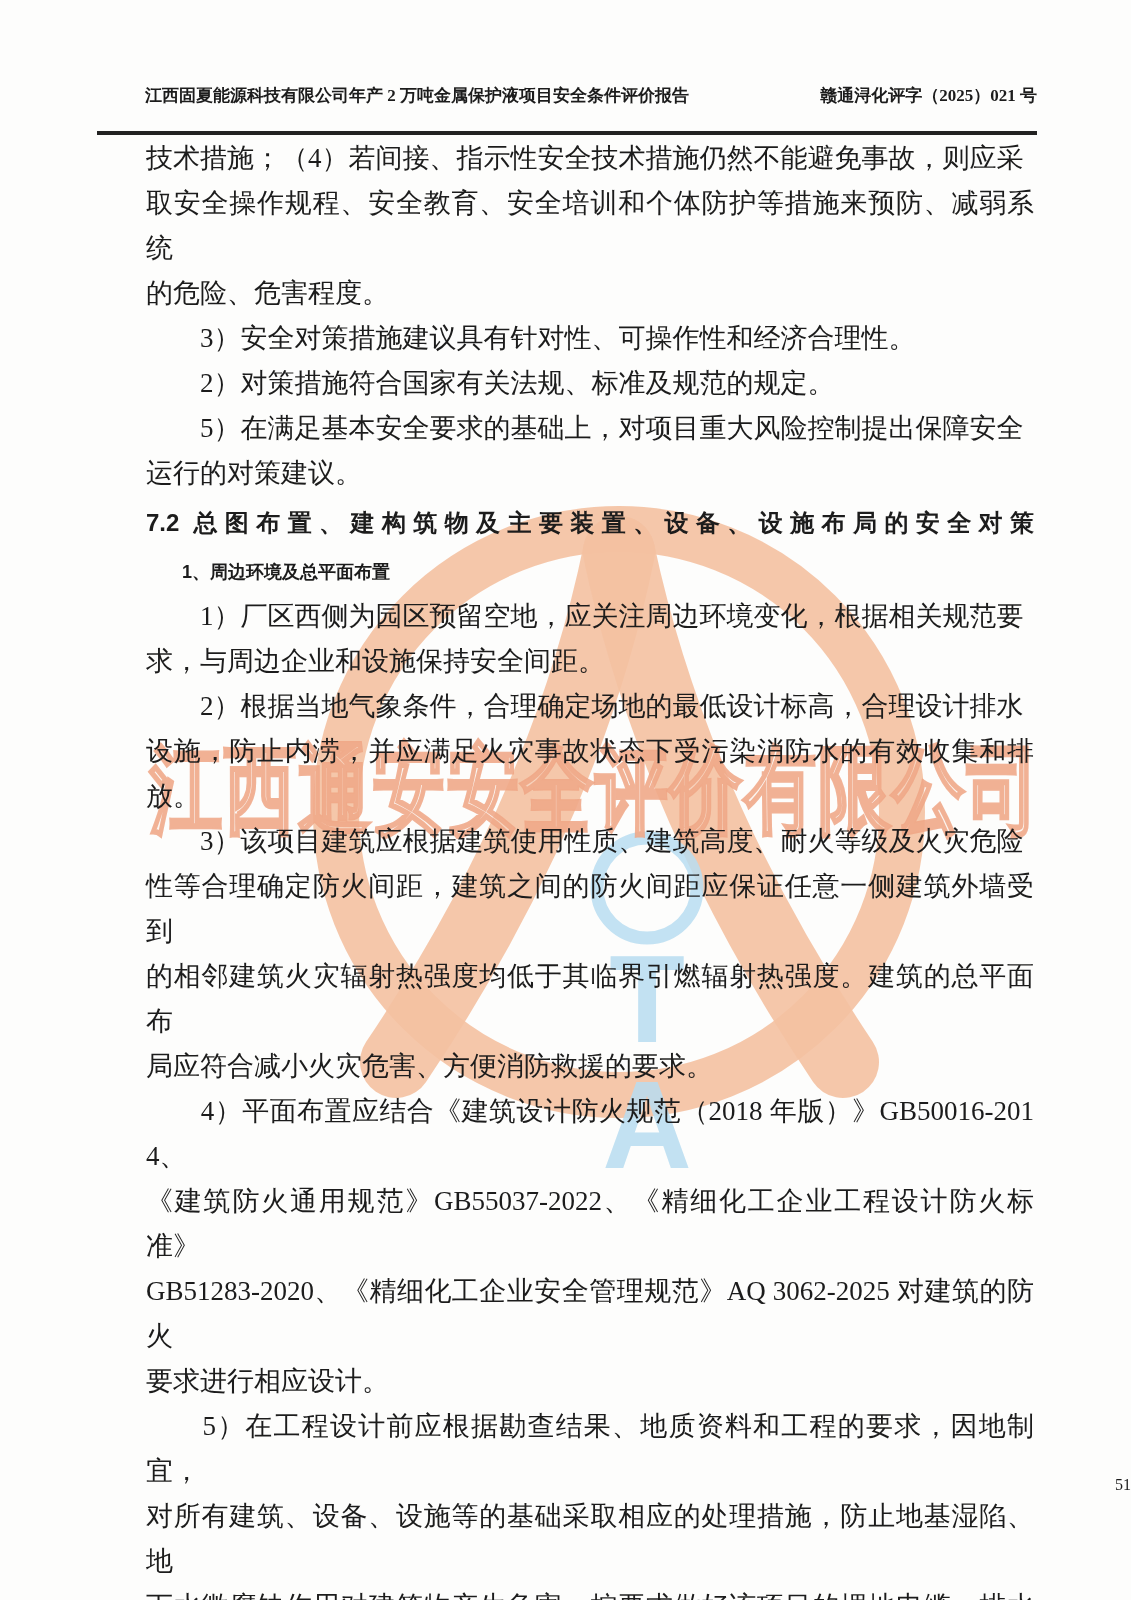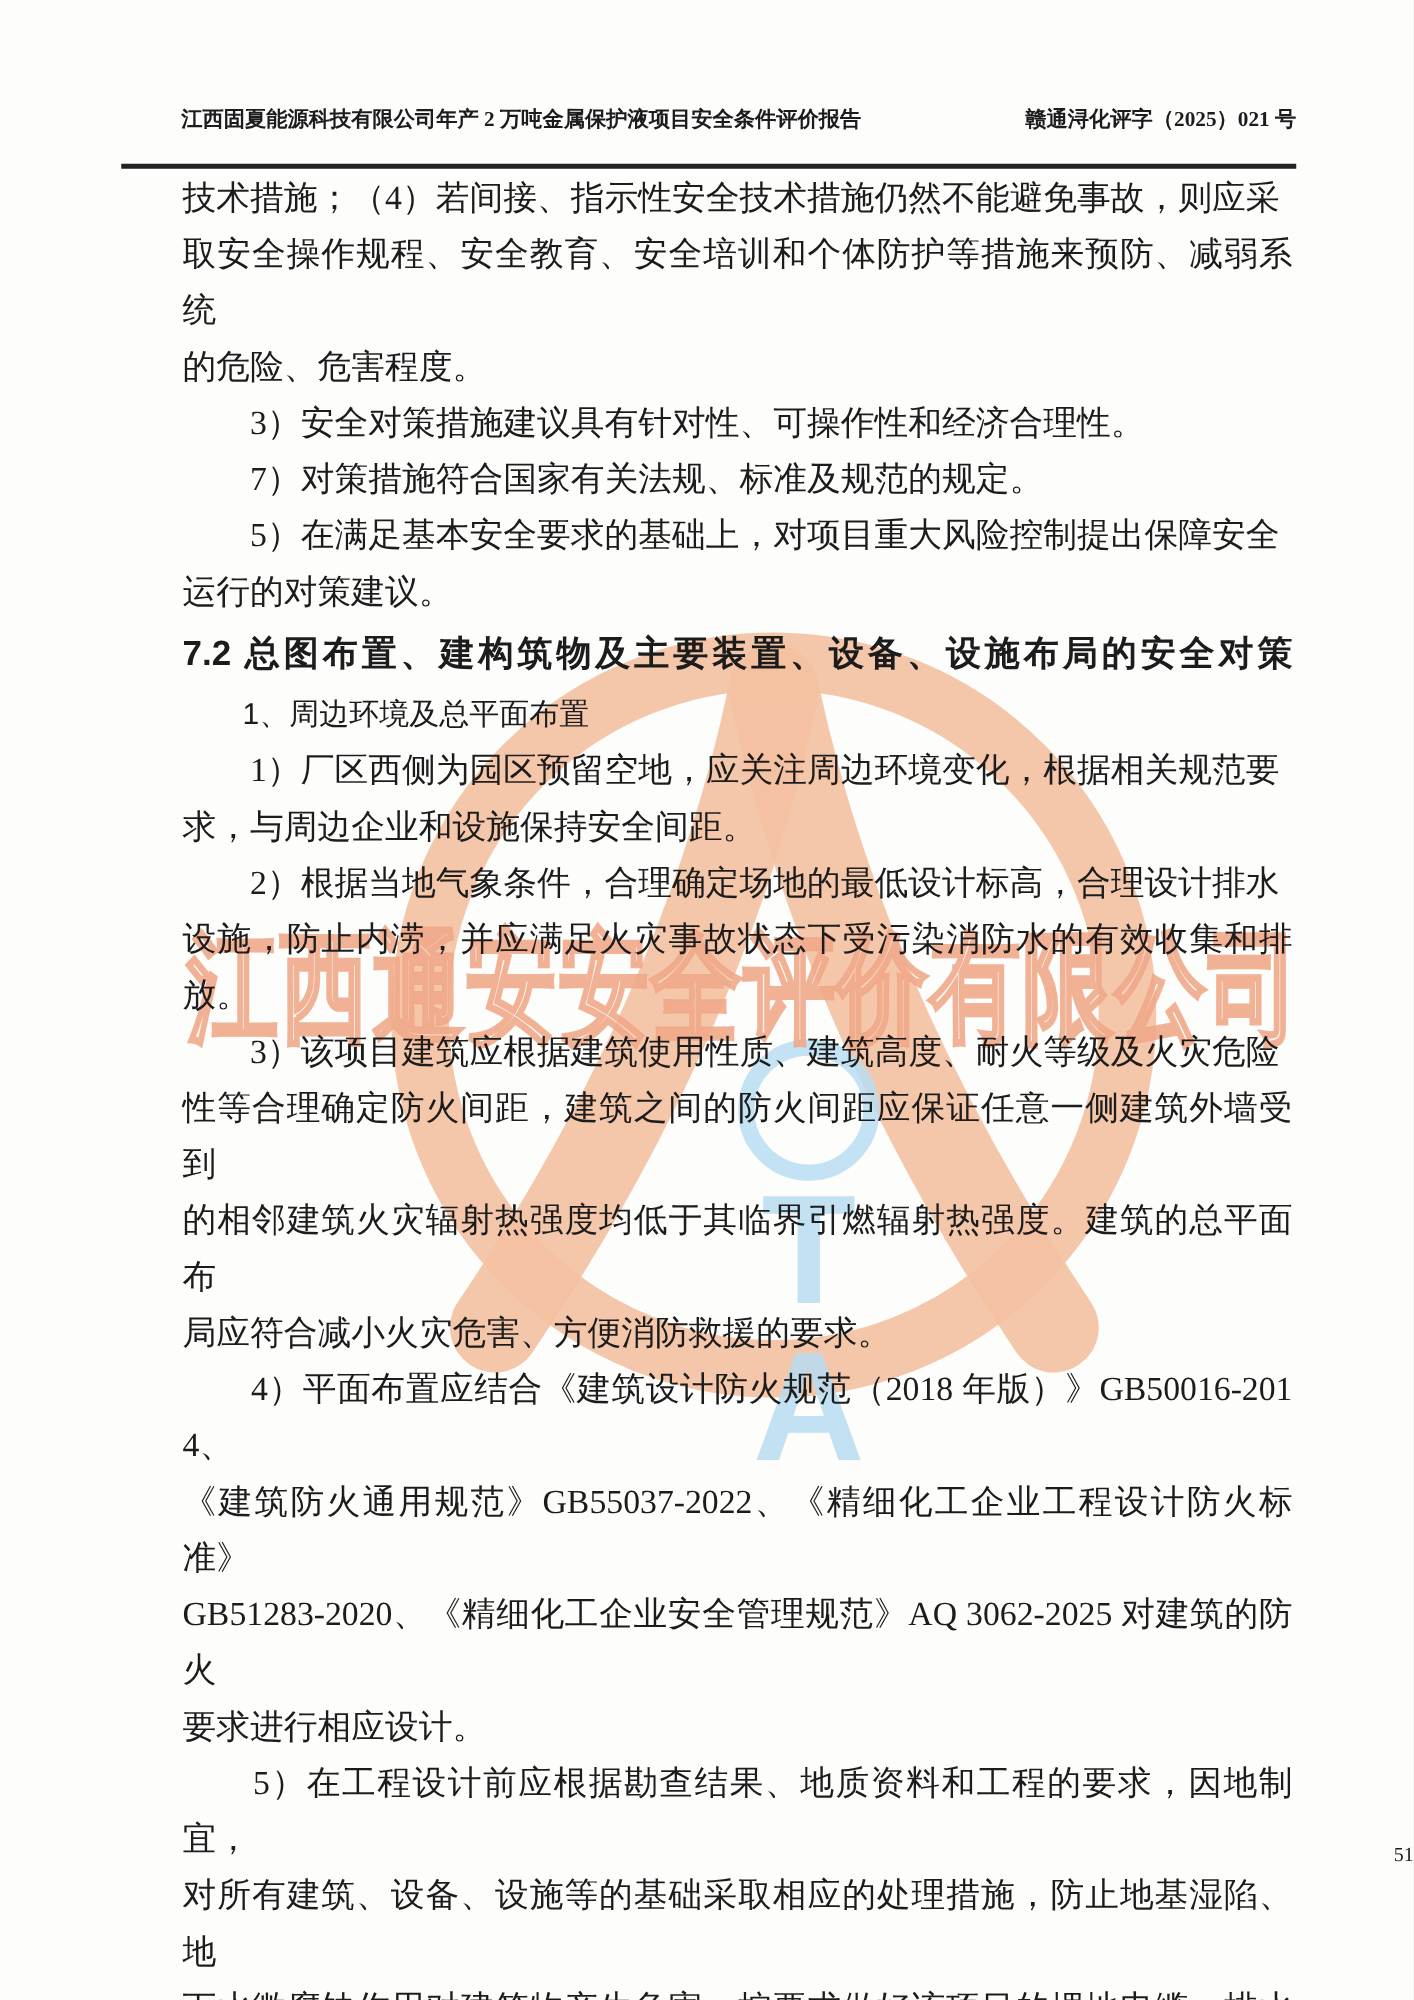--- a/index.html
+++ b/index.html
@@ -37,26 +37,26 @@
   
   .content{
     position:absolute;left:146px;right:97px;top:124px;z-index:2;
     padding-top:12px;
     font-size:27px;line-height:45px;
     text-align:justify;word-break:break-all;
   }
   p.body{margin:0;white-space:pre-line;}
   .h72{
     font-family:"Liberation Sans","DejaVu Sans",sans-serif;
-    font-weight:bold;font-size:28px;line-height:54px;margin:0;
+    font-weight:bold;font-size:24px;line-height:54px;margin:0;
   }
   .h72-l1{text-align:justify;text-align-last:justify;}
   .subhead{
     font-family:"Liberation Sans","DejaVu Sans",sans-serif;
-    font-weight:normal;font-size:24px;line-height:44px;margin:0;white-space:pre-line;
+    font-weight:bold;font-size:18px;line-height:44px;margin:0;white-space:pre-line;
   }
   
   .footer{
     position:absolute;left:0;right:0;top:1476px;z-index:2;
     text-align:right;font-size:16px;
   }
 </style>
 </head>
 <body>
 
@@ -80,21 +80,21 @@
   <div class="header">
     <span class="title">江西固夏能源科技有限公司年产 2 万吨金属保护液项目安全条件评价报告</span>
     <span class="doc-no">赣通浔化评字（2025）021 号</span>
   </div>
 
   <div class="content">
     <p class="body">技术措施；（4）若间接、指示性安全技术措施仍然不能避免事故，则应采
 取安全操作规程、安全教育、安全培训和个体防护等措施来预防、减弱系统
 的危险、危害程度。</p>
     <p class="body">　　3）安全对策措施建议具有针对性、可操作性和经济合理性。</p>
-    <p class="body">　　7）对策措施符合国家有关法规、标准及规范的规定。</p>
+    <p class="body">　　2）对策措施符合国家有关法规、标准及规范的规定。</p>
     <p class="body">　　5）在满足基本安全要求的基础上，对项目重大风险控制提出保障安全
 运行的对策建议。</p>
 
     <div class="h72 h72-l1">7.2 总图布置、建构筑物及主要装置、设备、设施布局的安全对策</div>
 
     <p class="subhead">　　1、周边环境及总平面布置</p>
 
     <p class="body">　　1）厂区西侧为园区预留空地，应关注周边环境变化，根据相关规范要
 求，与周边企业和设施保持安全间距。</p>
     <p class="body">　　2）根据当地气象条件，合理确定场地的最低设计标高，合理设计排水

